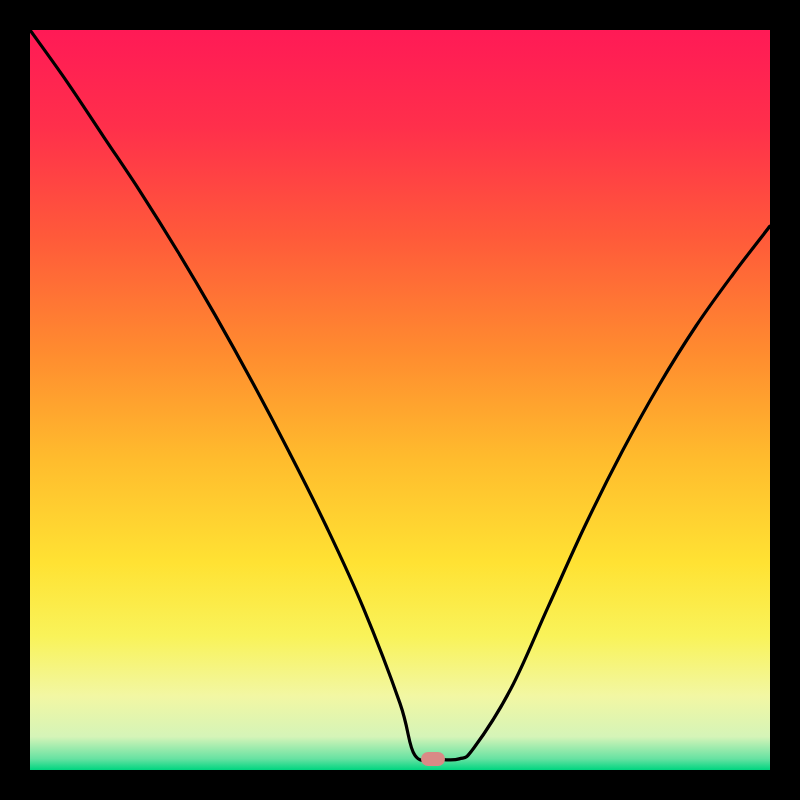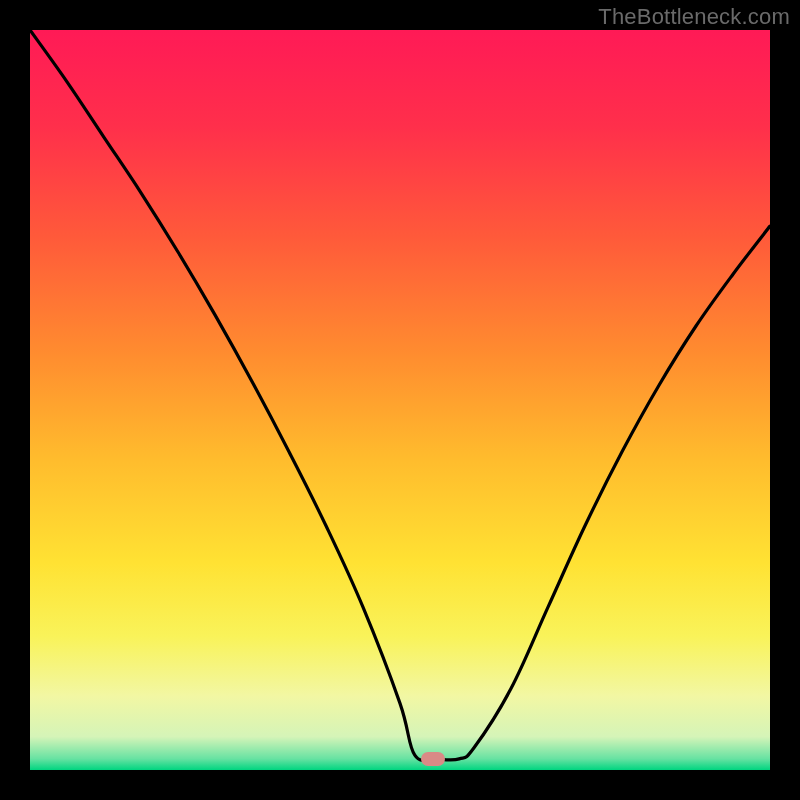--- a/index.html
+++ b/index.html
@@ -47,21 +47,20 @@
     border-radius: 7px;
     z-index: 5;
     transform: translate(-50%, -50%);
   }
 </style>
 </head>
 <body>
 
 <div class="frame">
 
-  <div class="watermark">TheBottleneck.com</div>
 
   <div class="plot-area">
     <svg class="plot" viewBox="0 0 740 740" preserveAspectRatio="none">
       <defs>
         <linearGradient id="bg-grad" x1="0" y1="0" x2="0" y2="1">
             <stop offset="0%" stop-color="#ff1a56"></stop>
             <stop offset="13%" stop-color="#ff2f4b"></stop>
             <stop offset="28.000000000000004%" stop-color="#ff5a3a"></stop>
             <stop offset="44%" stop-color="#ff8d2f"></stop>
             <stop offset="57.99999999999999%" stop-color="#ffbc2d"></stop>

